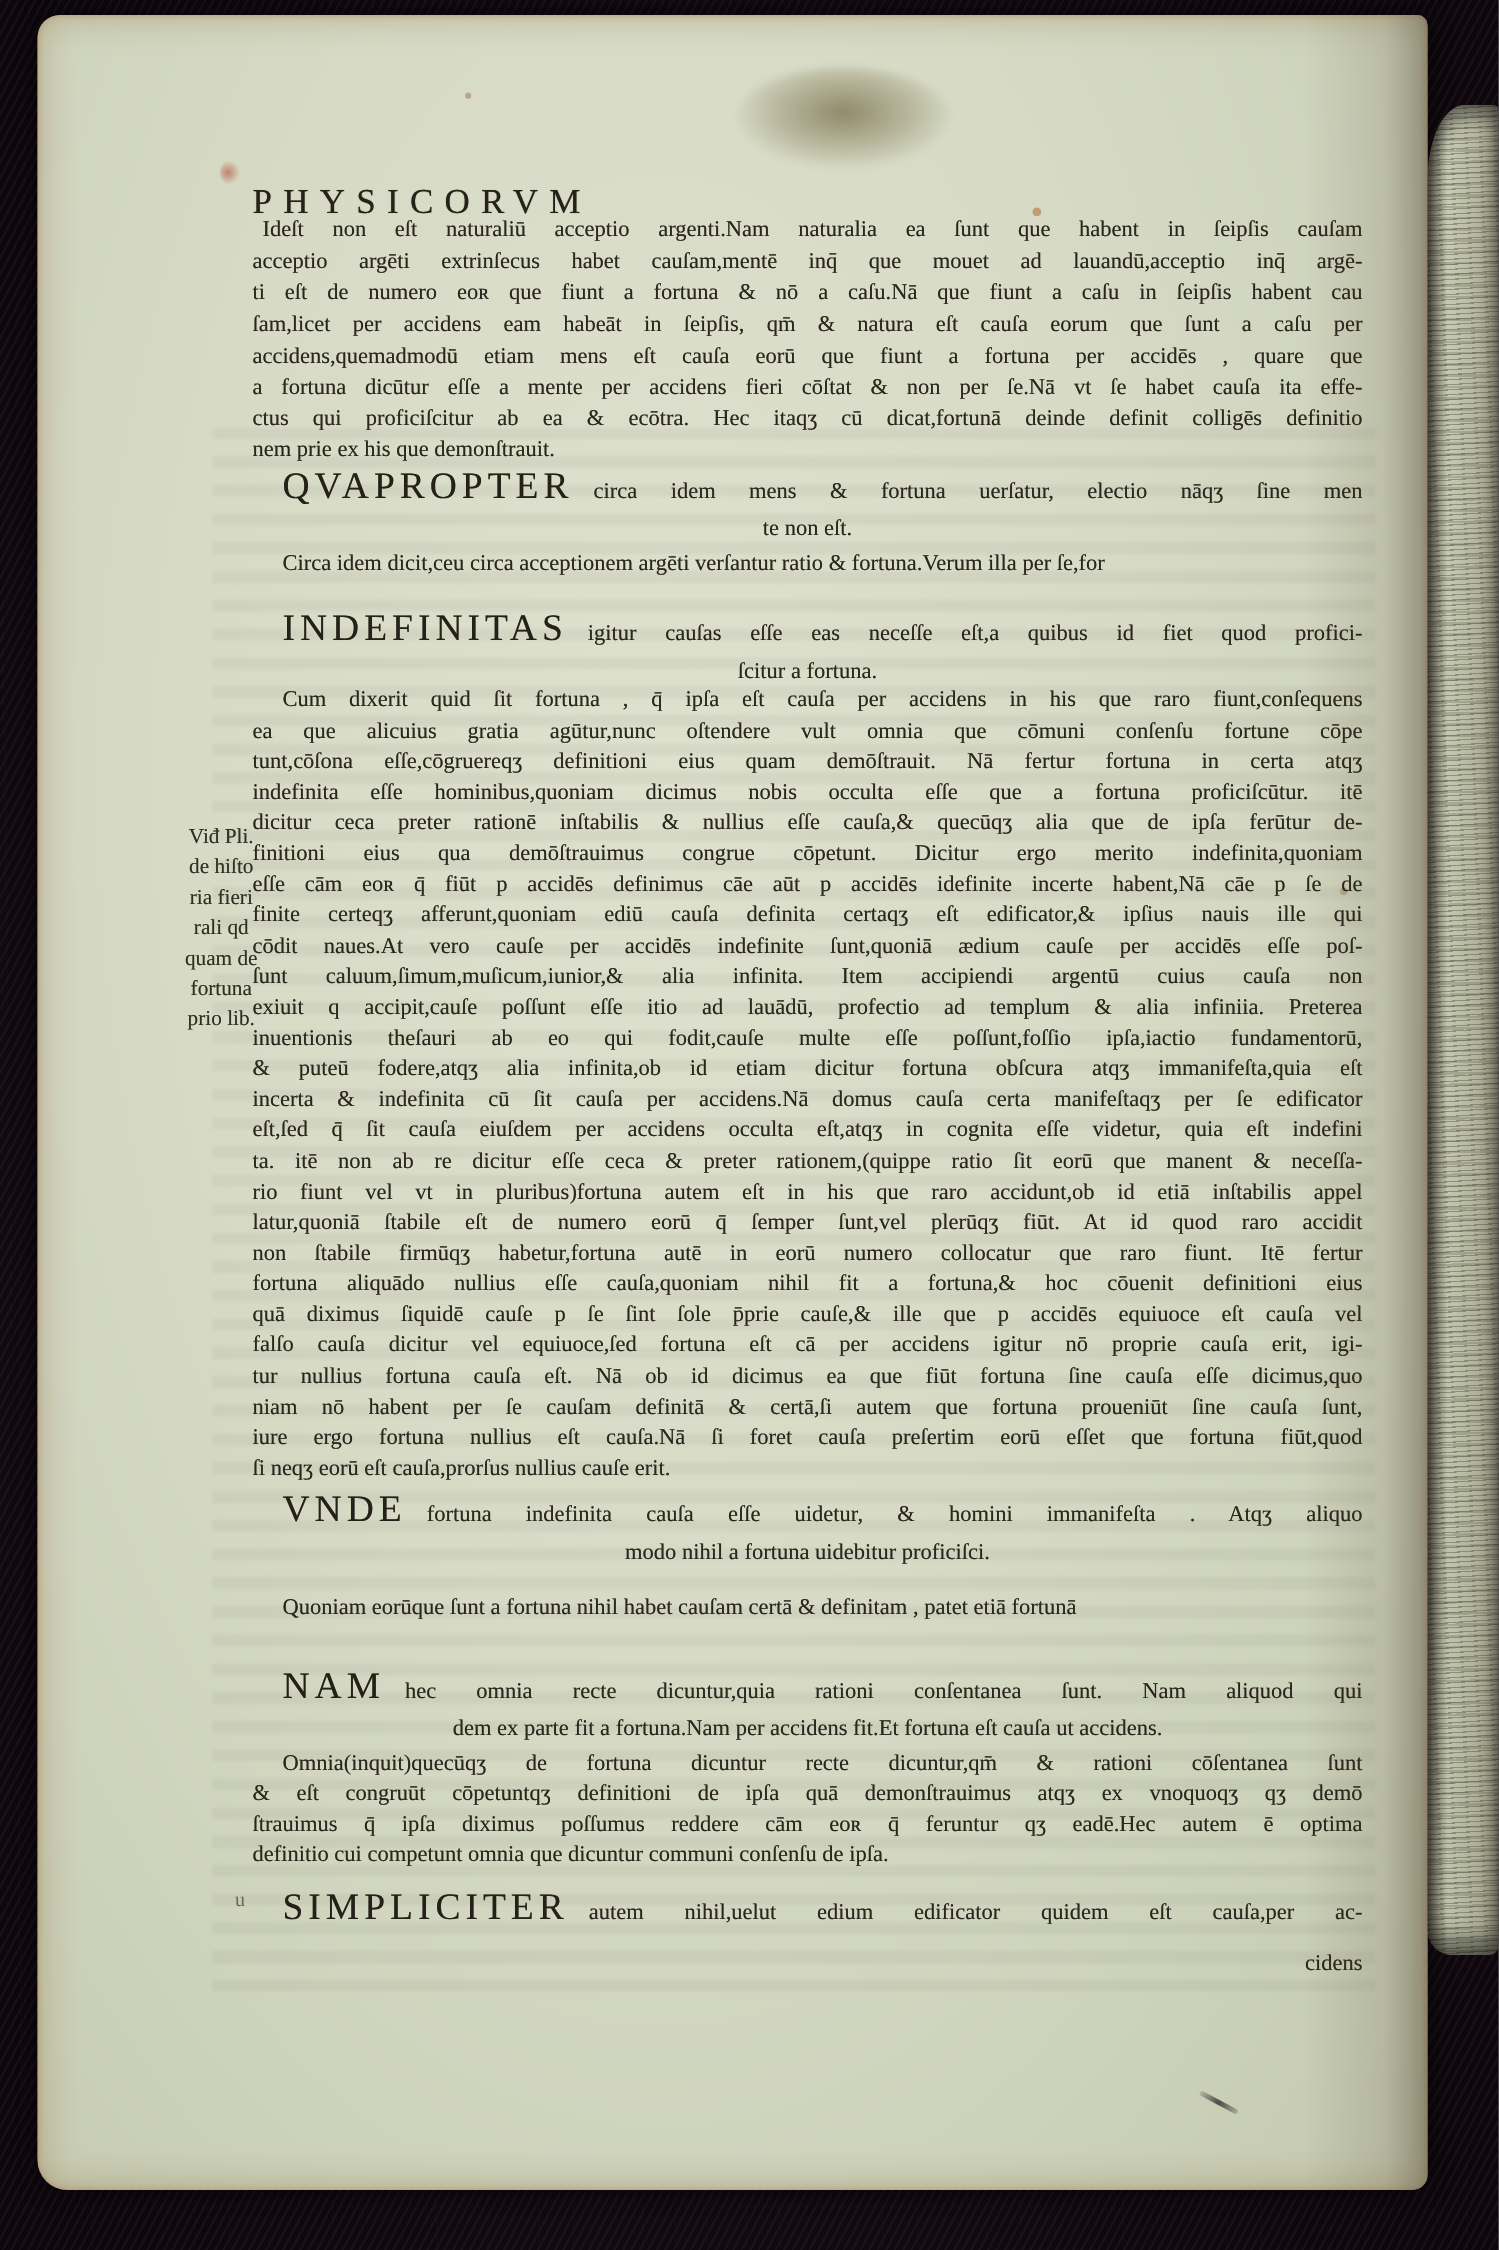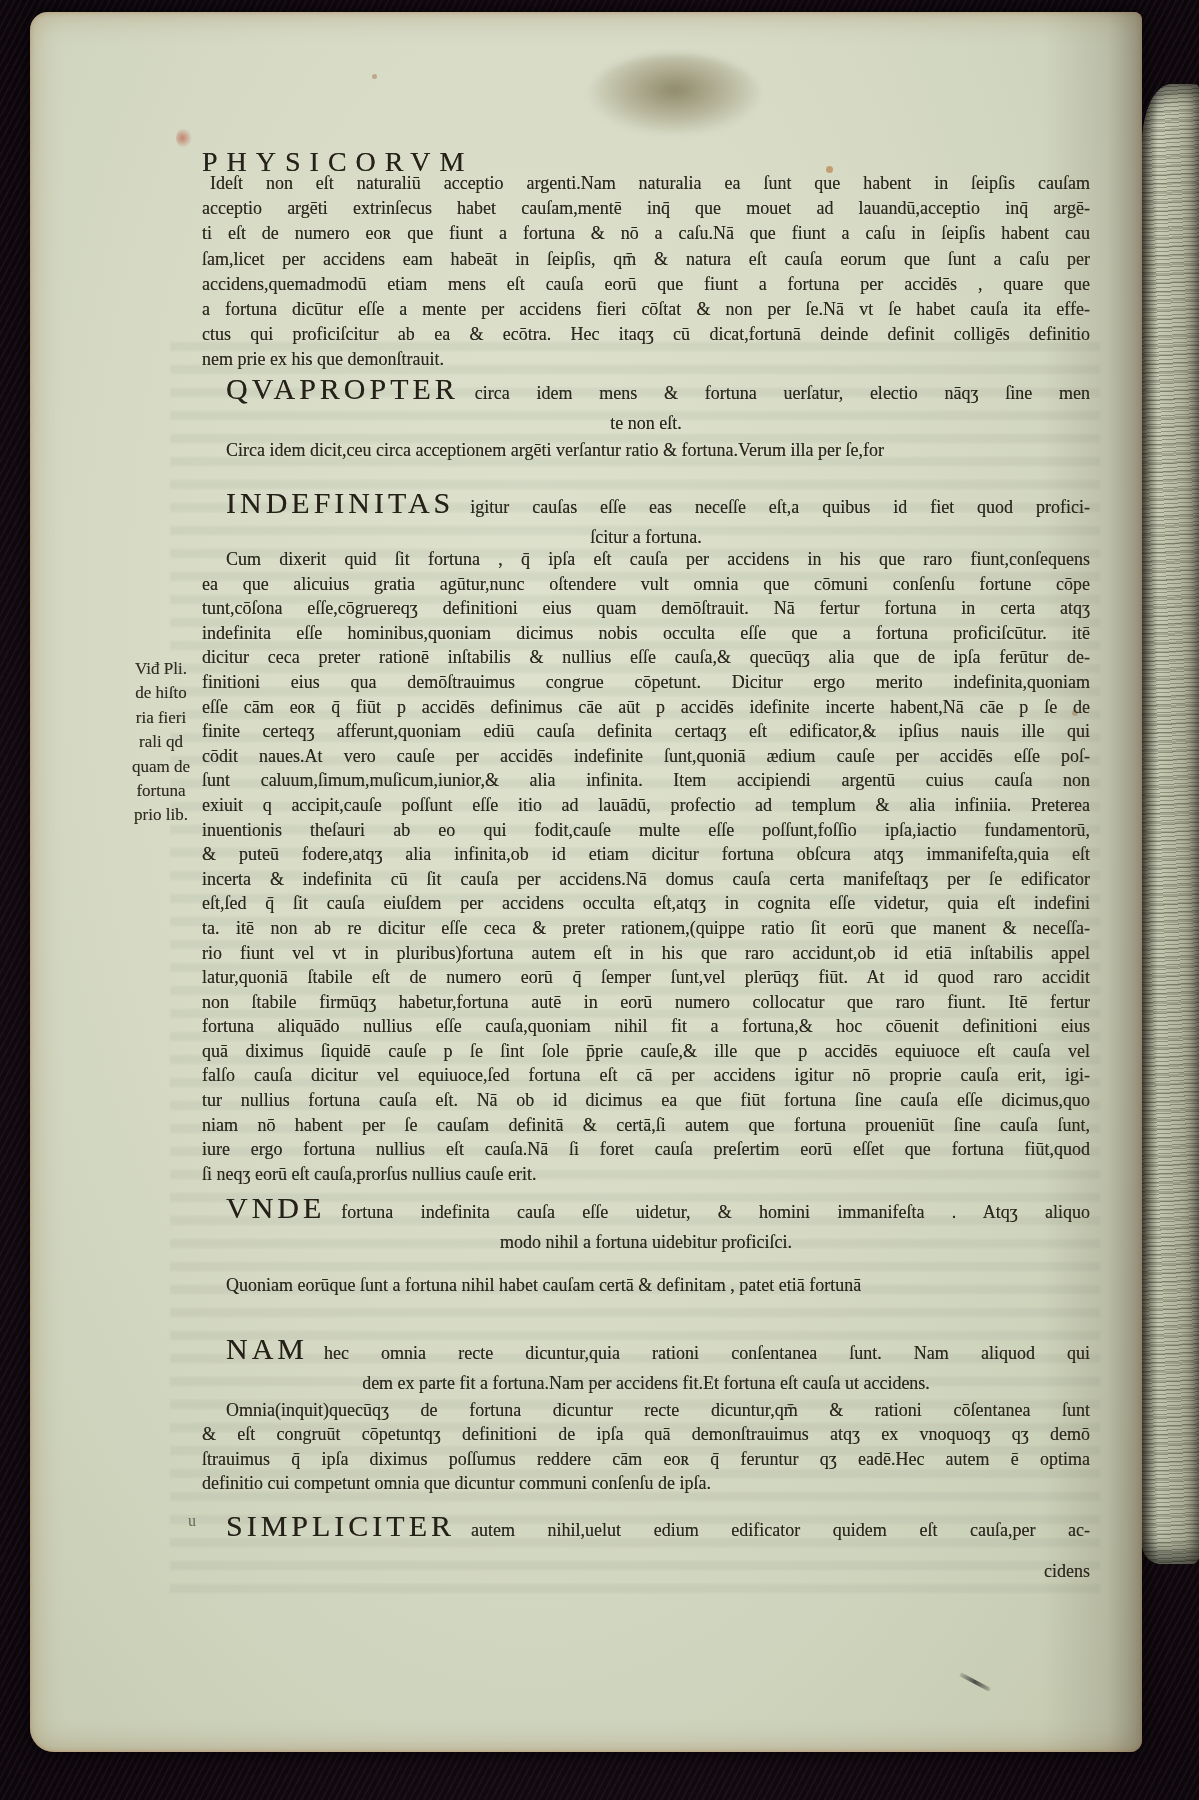--- a/index.html
+++ b/index.html
@@ -70,21 +70,21 @@
   .jline{text-align:justify;text-align-last:justify;}
   .lline{text-align:center;}
   .para [data-bind-list]>.line:last-child{text-align-last:left;}
   .para .line:first-child{text-indent:24px;}
   .p1 .line:first-child{text-indent:8px;}
   .lead-para .first{text-indent:20px;line-height:34px;}
   .lead-para .lline{line-height:26px;}
   .lead{font-size:30px;letter-spacing:4px;margin-right:16px;color:#262118;}
   .aright{text-align:right;text-align-last:right;padding-right:4px;margin-top:12px;line-height:24px;}
   .margin-note{
-    position:absolute;left:90px;top:645px;width:82px;
+    position:absolute;left:106px;top:645px;width:82px;
     font-size:17px;line-height:24.4px;color:#332e25;
     text-shadow:0 0 0.5px rgba(50,45,36,0.5);
   }
   .margin-mark{
     position:absolute;left:158px;top:1500px;font-size:16px;color:#4a443a;opacity:0.75;
   }
 </style>
 </head>
 <body>
 

